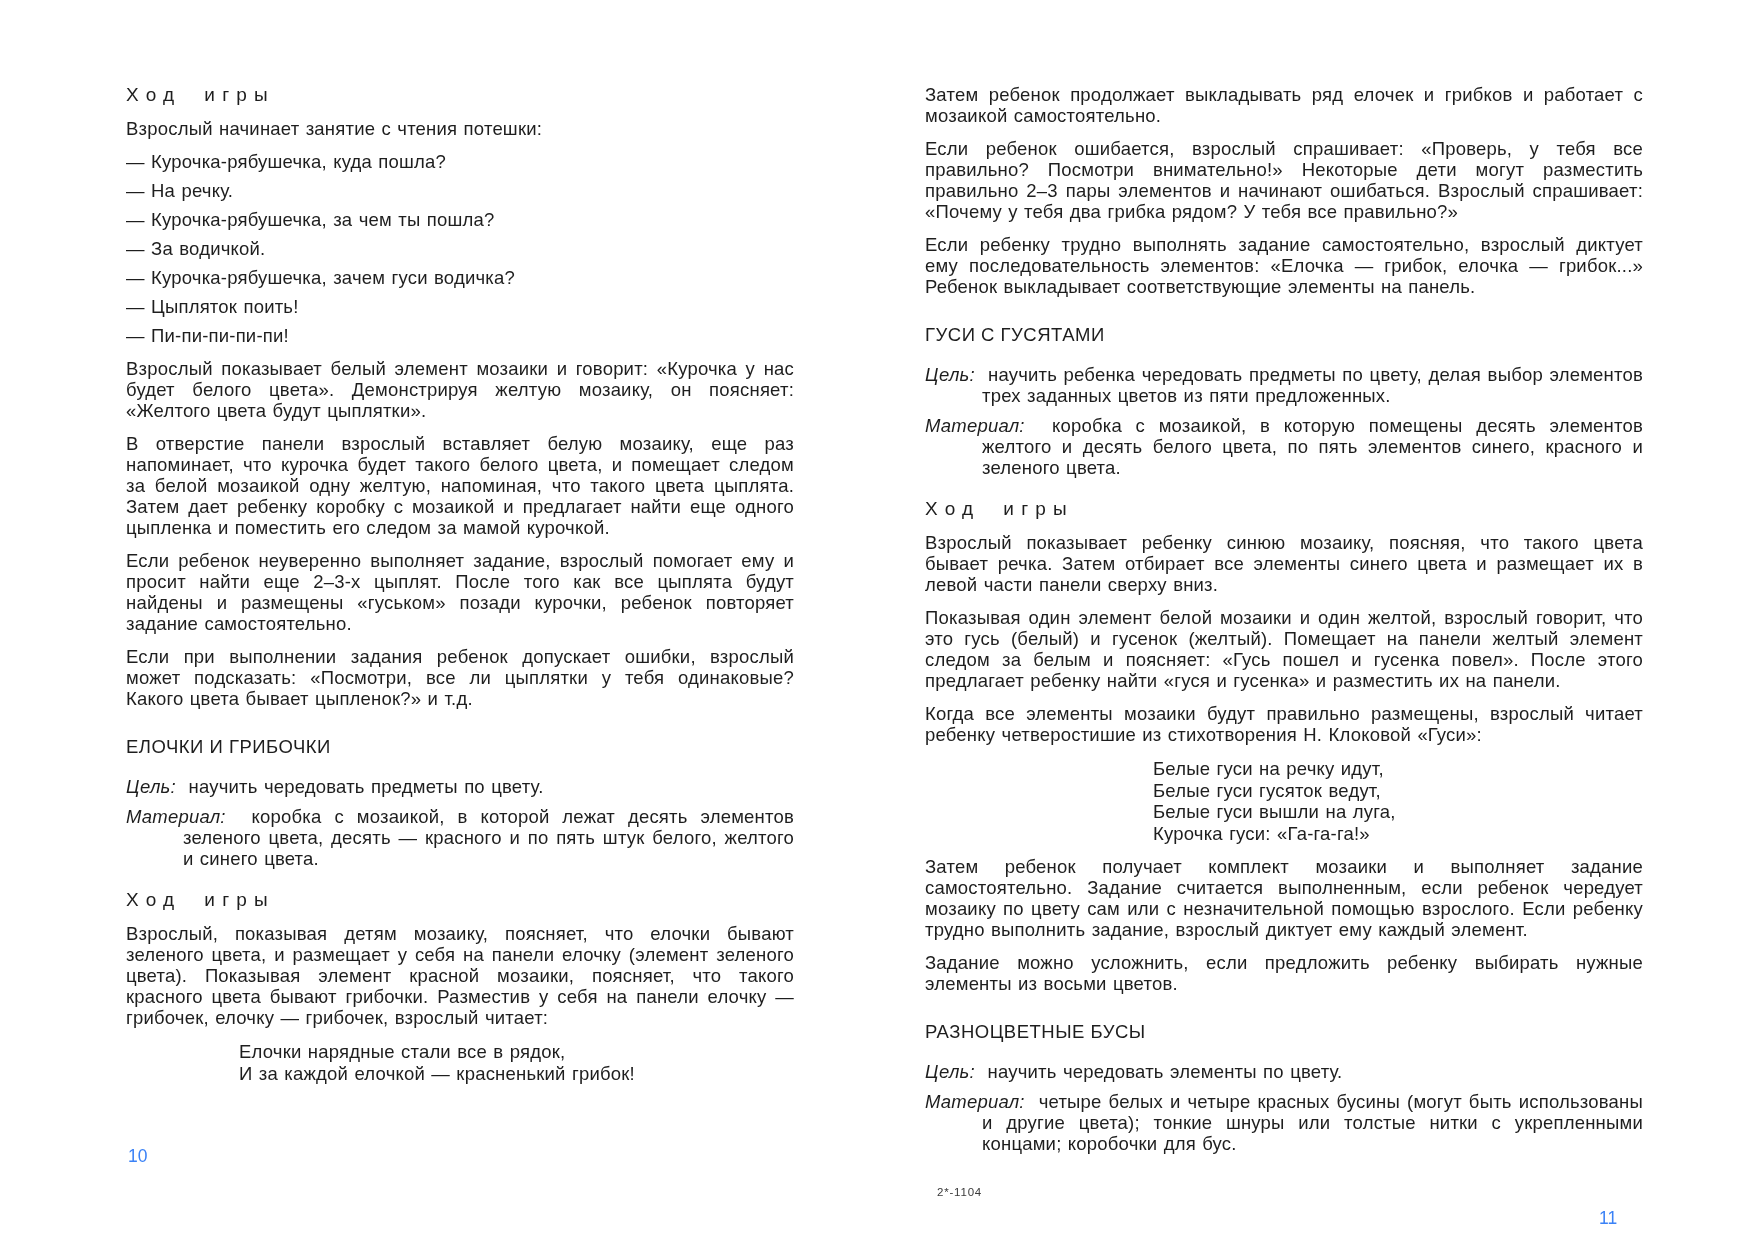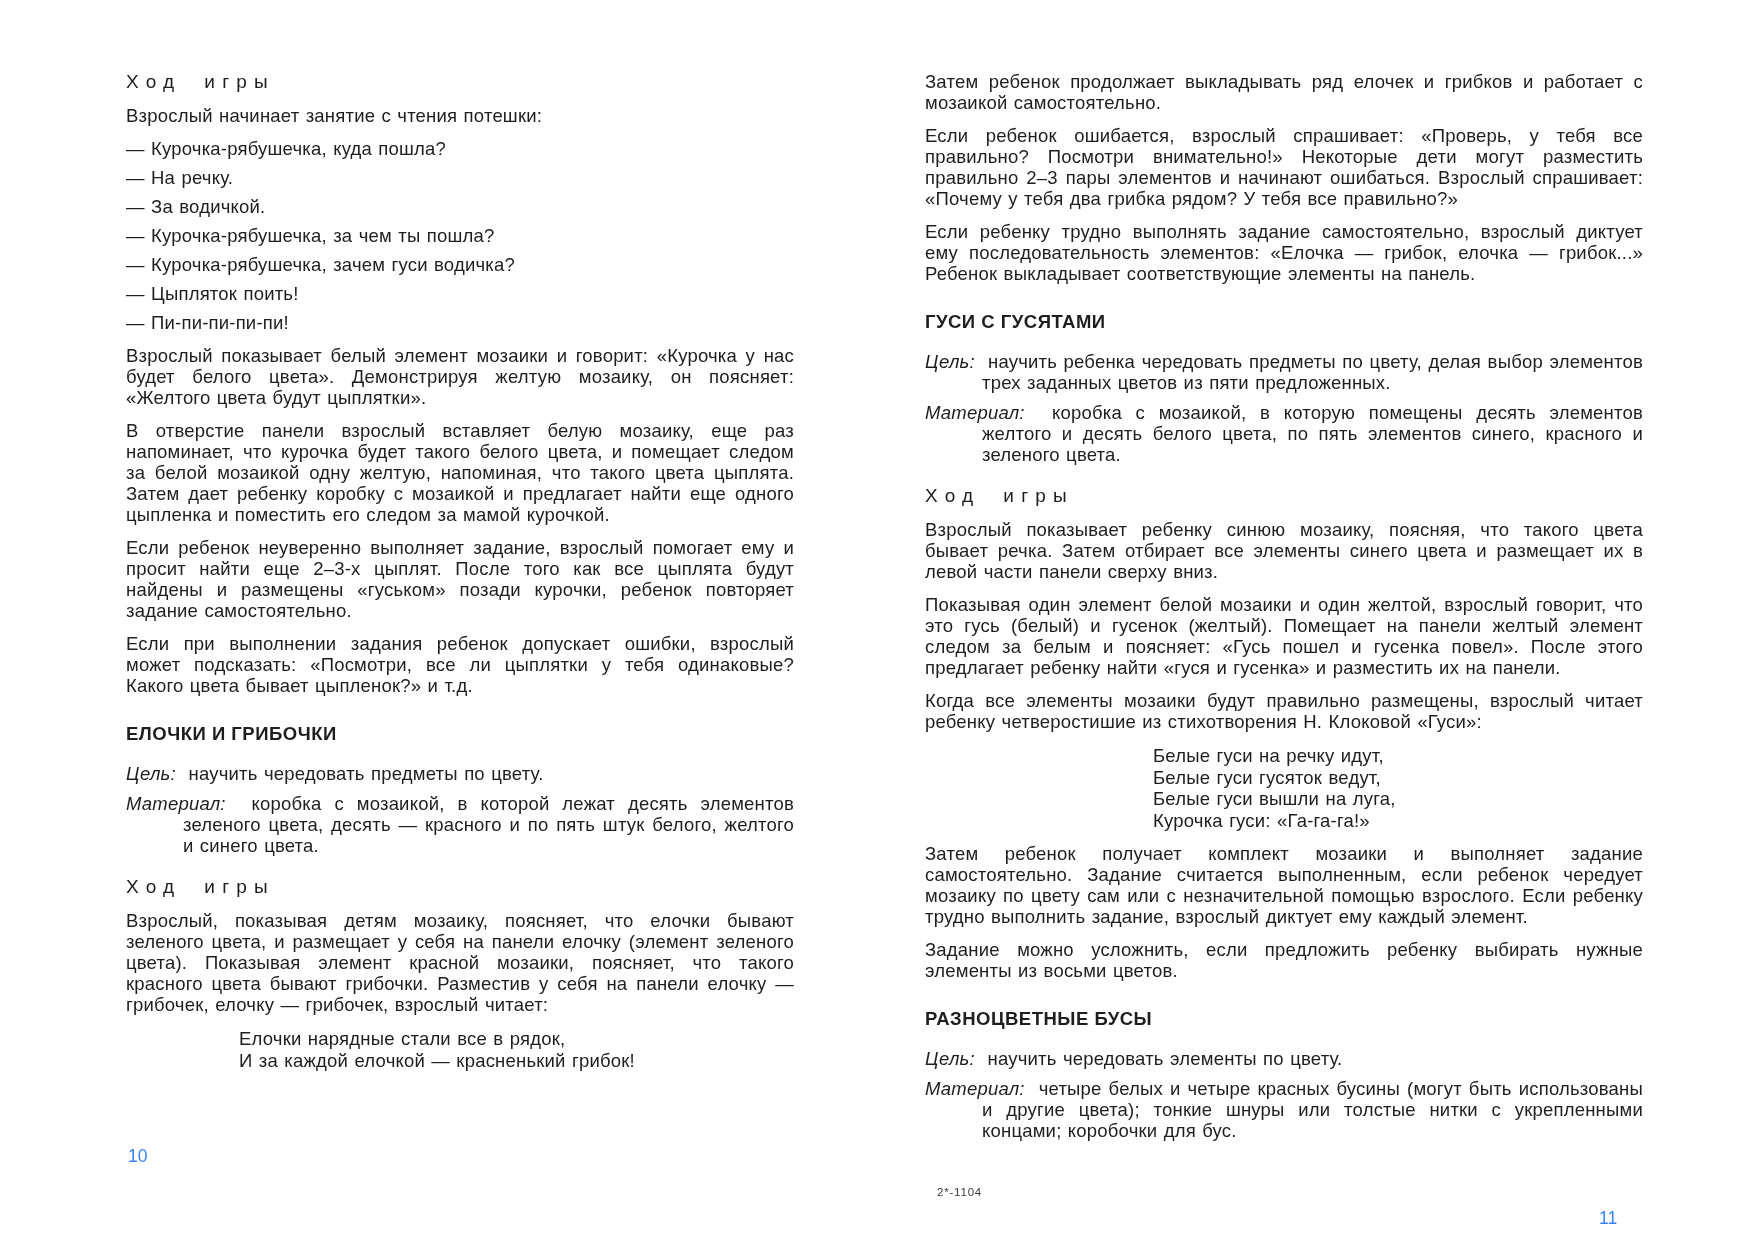--- a/index.html
+++ b/index.html
@@ -5,21 +5,21 @@
   html, body { margin: 0; padding: 0; }
   body {
     width: 1754px; height: 1240px;
     background: #ffffff;
     position: relative;
     overflow: hidden;
     font-family: "Liberation Sans", sans-serif;
     color: #1e1e1e;
   }
   .spread { position: absolute; inset: 0; }
-  .col { position: absolute; top: 71px; }
+  .col { position: absolute; top: 84px; }
   .col-left  { left: 126px; width: 668px; }
   .col-right { left: 925px; width: 718px; }
   .col > :first-child { margin-top: 0; }
 
   .para, .dialogue-line, .labeled, .verse-line {
     font-size: 18.5px;
     line-height: 21px;
     letter-spacing: 0.2px;
     word-spacing: 1px;
     margin: 0;
@@ -28,21 +28,21 @@
 
   .runhead {
     font-size: 19px;
     font-weight: normal;
     letter-spacing: 0.38em;
     word-spacing: 0.55em;
     margin: 20px 0 11px 0;
   }
   .sechead {
     font-size: 18.5px;
-    font-weight: bold;
+    font-weight: normal;
     letter-spacing: 0.5px;
     margin: 27px 0 18px 0;
   }
   .dialogue { margin-top: 12px; }
   .dialogue-line { padding-left: 33px; text-indent: -33px; margin-top: 8px; }
   .dialogue .dialogue-line:first-child { margin-top: 0; }
 
   .labeled {
     text-align: justify;
     padding-left: 57px;
@@ -74,22 +74,22 @@
 </head>
 <body>
 
 <div class="spread">
   <div class="col col-left" id="col-left">
       <div class="runhead">Ход игры</div>
       <p class="para">Взрослый начинает занятие с чтения потешки:</p>
       <div class="dialogue">
         <div class="dialogue-line">— Курочка-рябушечка, куда пошла?</div>
         <div class="dialogue-line">— На речку.</div>
+        <div class="dialogue-line">— Курочка-рябушечка, за чем ты пошла?</div>
         <div class="dialogue-line">— За водичкой.</div>
-        <div class="dialogue-line">— Курочка-рябушечка, за чем ты пошла?</div>
         <div class="dialogue-line">— Курочка-рябушечка, зачем гуси водичка?</div>
         <div class="dialogue-line">— Цыпляток поить!</div>
         <div class="dialogue-line">— Пи-пи-пи-пи-пи!</div>
       </div>
       <p class="para">Взрослый показывает белый элемент мозаики и говорит: «Курочка у нас будет белого цвета». Демонстрируя желтую мозаику, он поясняет: «Желтого цвета будут цыплятки».</p>
       <p class="para">В отверстие панели взрослый вставляет белую мозаику, еще раз напоминает, что курочка будет такого белого цвета, и помещает следом за белой мозаикой одну желтую, напоминая, что такого цвета цыплята. Затем дает ребенку коробку с мозаикой и предлагает найти еще одного цыпленка и поместить его следом за мамой курочкой.</p>
       <p class="para">Если ребенок неуверенно выполняет задание, взрослый помогает ему и просит найти еще 2–3-х цыплят. После того как все цыплята будут найдены и размещены «гуськом» позади курочки, ребенок повторяет задание самостоятельно.</p>
       <p class="para">Если при выполнении задания ребенок допускает ошибки, взрослый может подсказать: «Посмотри, все ли цыплятки у тебя одинаковые? Какого цвета бывает цыпленок?» и т.д.</p>
       <div class="sechead">ЕЛОЧКИ И ГРИБОЧКИ</div>
       <p class="labeled"><span class="label">Цель:</span> &nbsp;<span class="ltext">научить чередовать предметы по цвету.</span></p>

